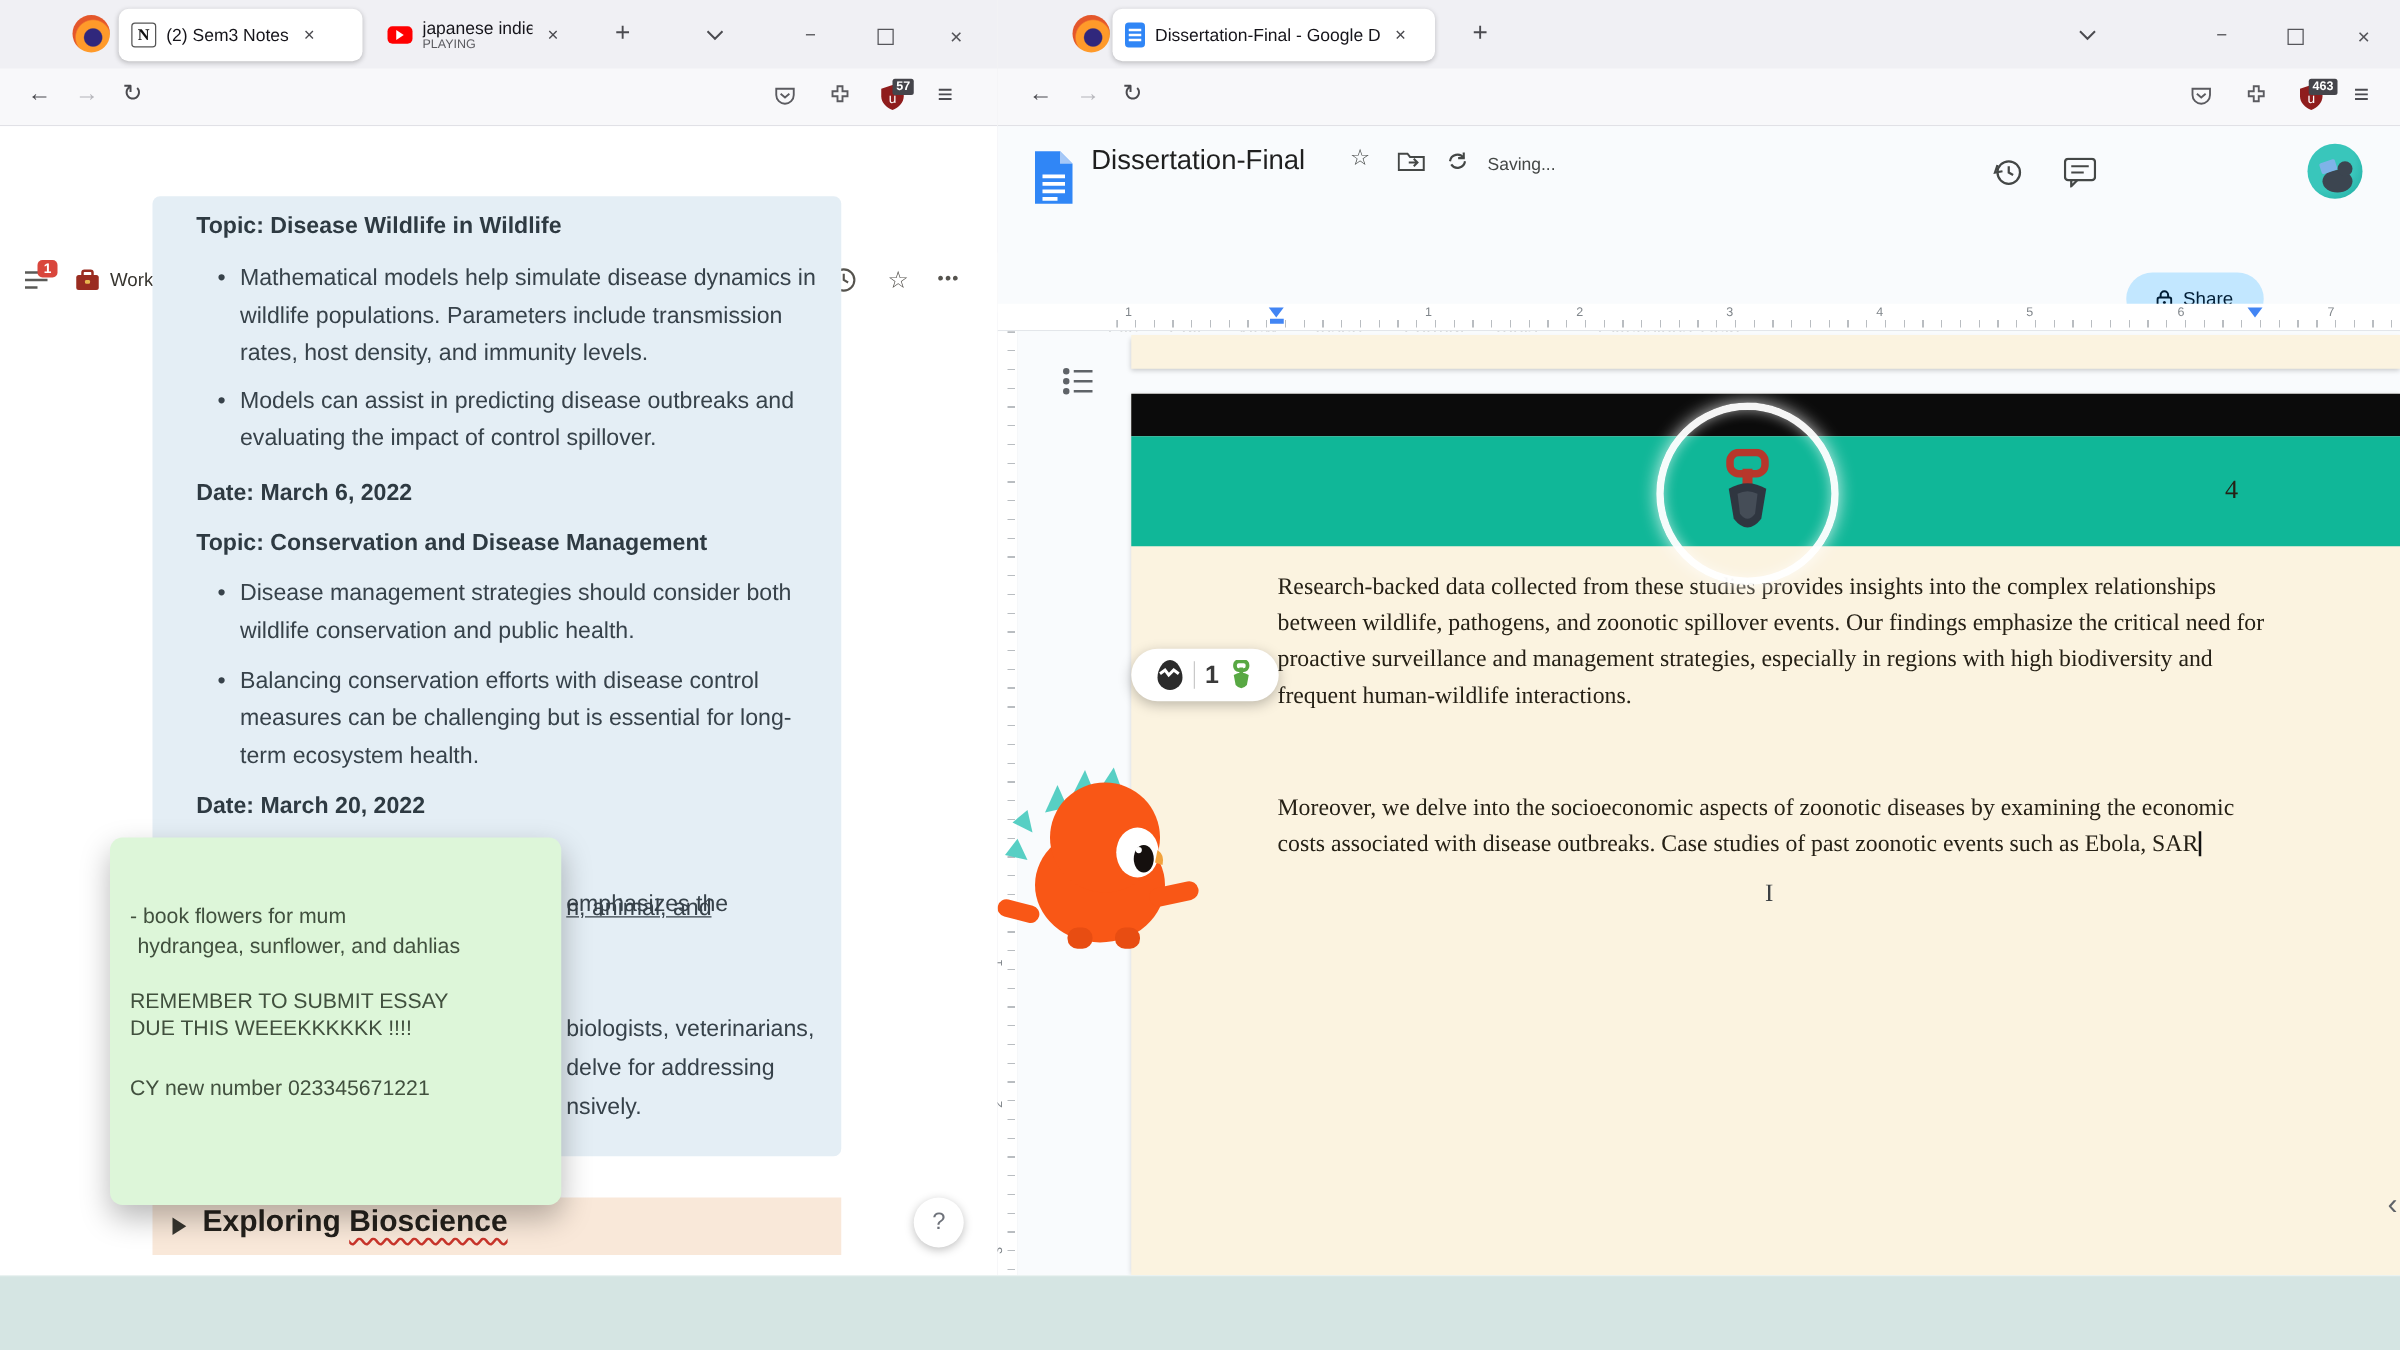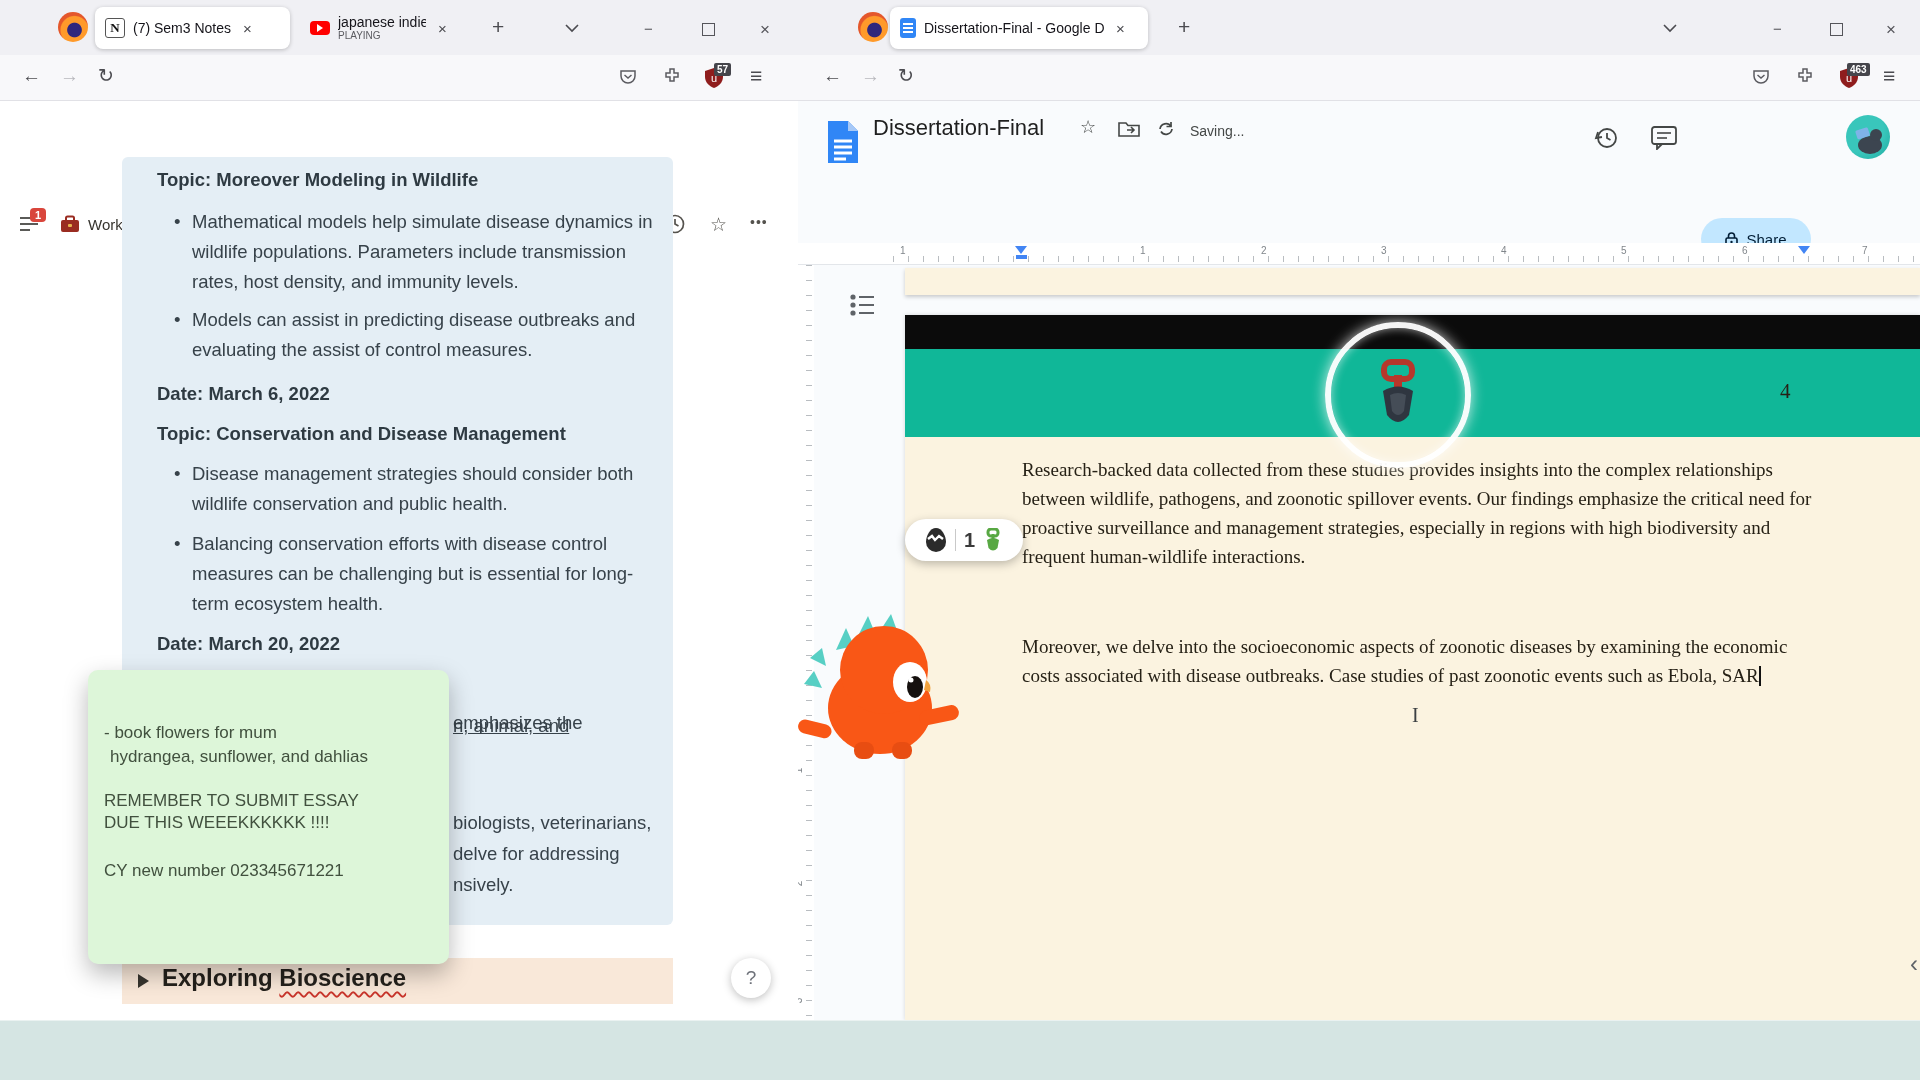--- a/index.html
+++ b/index.html
@@ -72,21 +72,21 @@
 
 <div class="screen">
 
   <div class="window win-left">
     <div class="tabstrip">
       <span class="abs" style="left:58px;top:12px;width:30px;height:30px;border-radius:50%;
         background:radial-gradient(circle at 55% 60%, #30277c 0 28%, #ff9a2a 32% 55%, #e4572b 60% 100%);"></span>
       <div class="fftab active" style="left:95px;width:195px;">
         <span style="width:18px;height:18px;border:1.5px solid #555;border-radius:3px;background:#fff;color:#111;
           font-family:'Liberation Serif',serif;font-weight:bold;font-size:13px;display:flex;align-items:center;justify-content:center;">N</span>
-        <span class="tabtitle">(7) Sem3 Notes</span>
+        <span class="tabtitle">(2) Sem3 Notes</span>
         <span class="tabclose">×</span>
       </div>
       <div class="fftab" style="left:300px;width:165px;">
         <span style="width:20px;height:14px;background:#f00;border-radius:4px;position:relative;flex:none;">
           <span style="position:absolute;left:7px;top:3px;width:0;height:0;border-left:6px solid #fff;border-top:4px solid transparent;border-bottom:4px solid transparent;"></span>
         </span>
         <span style="display:flex;flex-direction:column;line-height:1.15;overflow:hidden;">
           <span class="tabtitle" style="width:88px;">japanese indie r</span>
           <span style="font-size:10px;color:#5b5b60;">PLAYING</span>
         </span>
@@ -176,25 +176,25 @@
           </svg>
         <svg class="abs" style="left:665px;top:12px;" width="20" height="20">
             <circle cx="10" cy="10" r="8.5" fill="none" stroke="#55534e" stroke-width="1.7"></circle>
             <polyline points="10,5 10,10 13.5,12" fill="none" stroke="#55534e" stroke-width="1.7"></polyline>
           </svg>
         <span class="abs" style="left:710px;top:11px;font-size:19px;color:#55534e;">☆</span>
         <span class="abs" style="left:750px;top:12px;font-size:14px;color:#55534e;letter-spacing:1px;">•••</span>
       </div>
 
       <div class="abs" style="left:122px;top:56px;width:551px;height:768px;background:var(--callout,#e4eef5);border-radius:6px;">
-        <span class="ntxt nbold" style="left:35px;top:8px;">Topic: Moreover Modeling in Wildlife</span>
+        <span class="ntxt nbold" style="left:35px;top:8px;">Topic: Disease Wildlife in Wildlife</span>
         <span class="ntxt" style="left:52px;top:50px;">•</span>
         <span class="ntxt" style="left:70px;top:50px;width:470px;">Mathematical models help simulate disease dynamics in wildlife populations. Parameters include transmission rates, host density, and immunity levels.</span>
         <span class="ntxt" style="left:52px;top:148px;">•</span>
-        <span class="ntxt" style="left:70px;top:148px;width:470px;">Models can assist in predicting disease outbreaks and evaluating the assist of control measures.</span>
+        <span class="ntxt" style="left:70px;top:148px;width:470px;">Models can assist in predicting disease outbreaks and evaluating the impact of control spillover.</span>
         <span class="ntxt nbold" style="left:35px;top:222px;">Date: March 6, 2022</span>
         <span class="ntxt nbold" style="left:35px;top:262px;">Topic: Conservation and Disease Management</span>
         <span class="ntxt" style="left:52px;top:302px;">•</span>
         <span class="ntxt" style="left:70px;top:302px;width:470px;">Disease management strategies should consider both wildlife conservation and public health.</span>
         <span class="ntxt" style="left:52px;top:372px;">•</span>
         <span class="ntxt" style="left:70px;top:372px;width:470px;">Balancing conservation efforts with disease control measures can be challenging but is essential for long-term ecosystem health.</span>
         <span class="ntxt nbold" style="left:35px;top:472px;text-align:right;">Date: March 20, 2022</span>
         <span class="ntxt nbold" style="left:35px;top:512px;">Topic: One Health Approach</span>
         <span class="ntxt" style="left:331px;top:551px;">emphasizes the</span>
         <span class="ntxt" style="left:331px;top:554px;text-decoration:underline;">n, animal, and</span>

